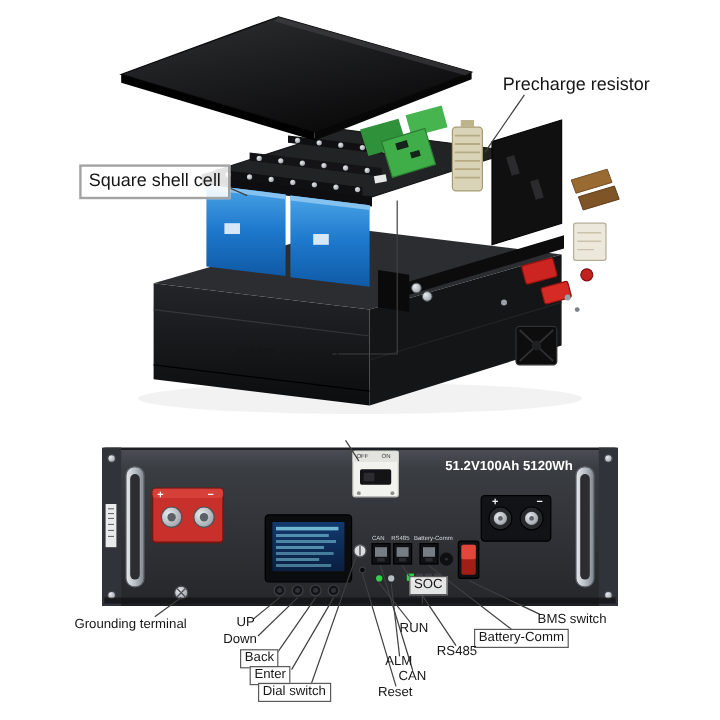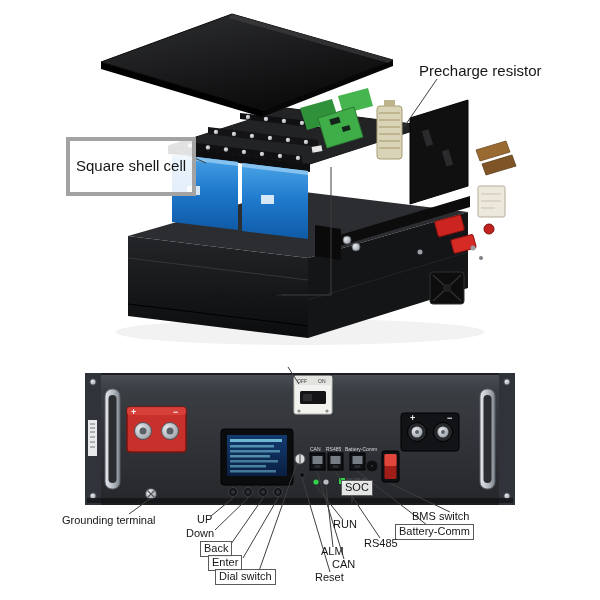--- a/index.html
+++ b/index.html
@@ -3,21 +3,21 @@
 <meta charset="utf-8">
 <style>
   html,body{margin:0;padding:0;background:#fff;}
   .canvas{position:relative;width:600px;height:600px;background:#ffffff;overflow:hidden;
           font-family:"Liberation Sans",sans-serif;text-decoration:underline;}
   svg.art{position:absolute;left:0;top:0;}
   .lbl{position:absolute;color:#161616;white-space:nowrap;line-height:1.25;}
   .big{font-size:15px;}
   .mid{font-size:12px;}
   .small{font-size:11px;}
-  .boxed{border:4px solid #a3a3a3;padding:16px 6px;background:rgba(255,255,255,.88);}
+  .boxed{border:2px solid #a3a3a3;padding:3px 6px;background:rgba(255,255,255,.88);}
   .boxed-sm{border:1px solid #5a5a5a;padding:0 3px;background:rgba(255,255,255,.88);}
   .white-txt{color:#ffffff;font-weight:bold;}
   .tinytxt{font-size:5px;color:#d8dce0;}
   .btxt{font-size:5px;color:#3a3a3a;}
   .mark{font-size:9px;color:#f3f4f5;font-weight:bold;}
 </style>
 </head>
 <body>
 
 <div class="canvas">
@@ -311,20 +311,21 @@
     <path d="M335,471 L380,538"></path>
     <path d="M357,471 L427,525"></path>
     <path d="M391,484 L450,512"></path>
   </g>
 </svg>
 
 <div class="lbl big" style="left:419px;top:62px">Precharge resistor</div>
 <div class="lbl big boxed" style="left:66px;top:137px">Square shell cell</div>
 <div class="lbl big" style="left:197px;top:288px">BMS module</div>
 
+<div class="lbl small white-txt" style="left:371px;top:383px">51.2V100Ah 5120Wh</div>
 
 <div class="lbl btxt" style="left:297px;top:378px">OFF</div>
 <div class="lbl btxt" style="left:318px;top:378px">ON</div>
 
 <div class="lbl tinytxt" style="left:310px;top:446px">CAN</div>
 <div class="lbl tinytxt" style="left:326px;top:446px">RS485</div>
 <div class="lbl tinytxt" style="left:345px;top:446px">Battery-Comm</div>
 
 <div class="lbl mark" style="left:131px;top:407px">+</div>
 <div class="lbl mark" style="left:173px;top:407px">−</div>
@@ -333,20 +334,20 @@
 
 <div class="lbl small" style="left:62px;top:514px">Grounding terminal</div>
 <div class="lbl small" style="left:197px;top:513px">UP</div>
 <div class="lbl small" style="left:186px;top:527px">Down</div>
 <div class="lbl small boxed-sm" style="left:200px;top:541px">Back</div>
 <div class="lbl small boxed-sm" style="left:208px;top:555px">Enter</div>
 <div class="lbl small boxed-sm" style="left:215px;top:569px">Dial switch</div>
 
 <div class="lbl small boxed-sm" style="left:341px;top:480px">SOC</div>
 <div class="lbl small" style="left:333px;top:518px">RUN</div>
-<div class="lbl small" style="left:412px;top:510px">BMS switch</div>
+<div class="lbl small" style="left:448px;top:510px">BMS switch</div>
 <div class="lbl small boxed-sm" style="left:395px;top:524px">Battery-Comm</div>
 <div class="lbl small" style="left:364px;top:537px">RS485</div>
 <div class="lbl small" style="left:321px;top:545px">ALM</div>
 <div class="lbl small" style="left:332px;top:558px">CAN</div>
 <div class="lbl small" style="left:315px;top:571px">Reset</div>
 
 </div>
 
 </body></html>

